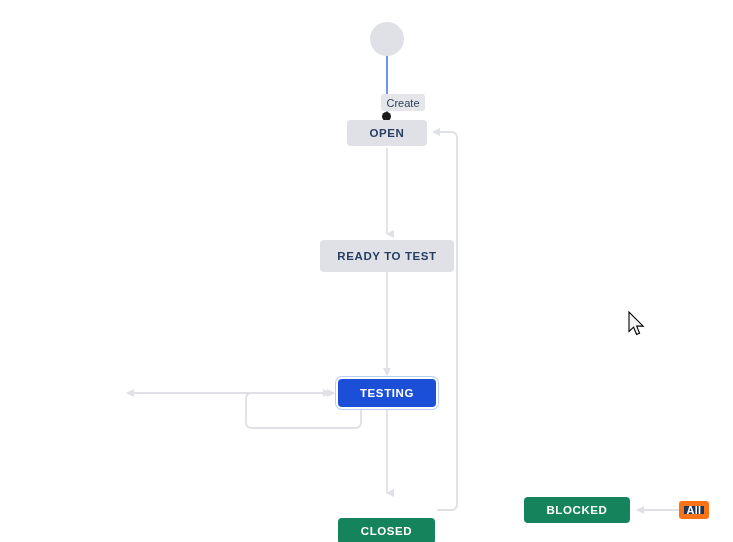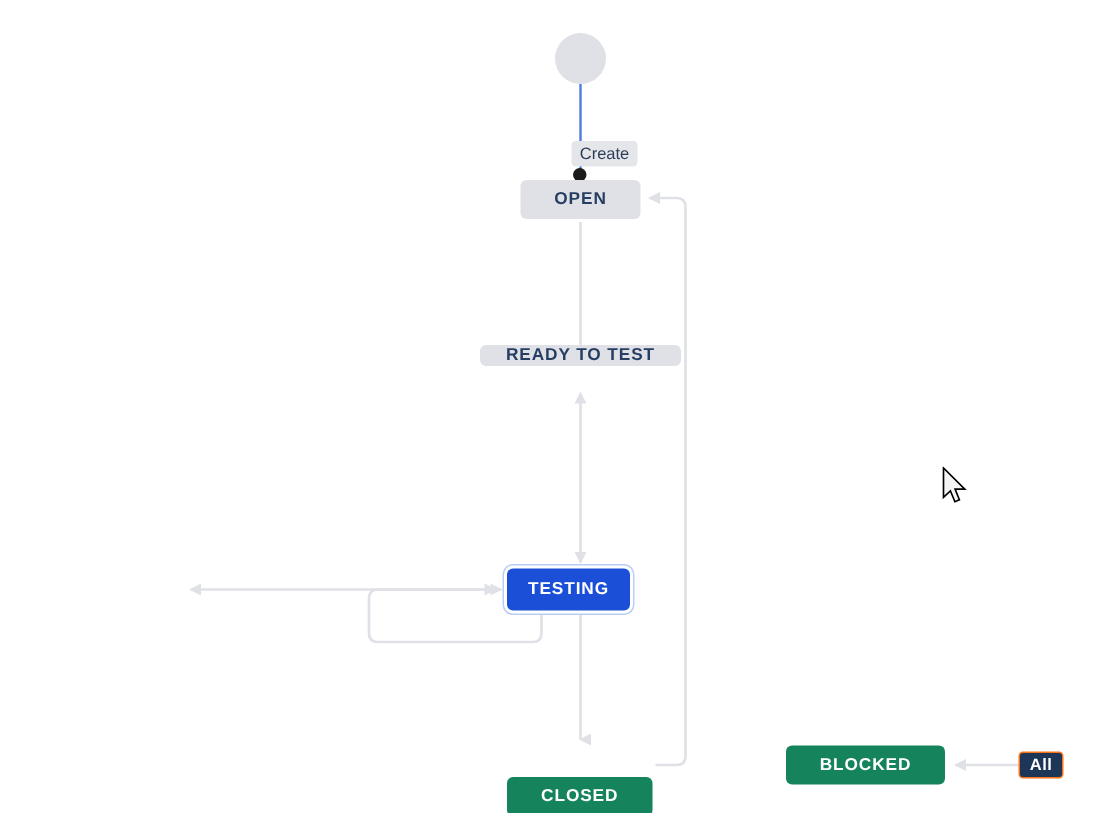--- a/index.html
+++ b/index.html
@@ -76,21 +76,21 @@
     background: #1b1b1b;
   }
   .all-badge {
     position: absolute;
     box-sizing: border-box;
     display: flex;
     align-items: center;
     justify-content: center;
     background: #1d3557;
     color: #ffffff;
-    border: 1px solid #f97316;
+    border: 5px solid #f97316;
     border-radius: 3px;
     font-size: 11px;
     font-weight: bold;
     letter-spacing: 0.3px;
     white-space: nowrap;
   }
   #cursor {
     position: absolute;
     pointer-events: none;
   }
@@ -130,24 +130,24 @@
     <line x1="679" y1="510" x2="637" y2="510" stroke="#dfe1e6" stroke-width="1.8" marker-end="url(#arrow-end)"></line>
   </svg>
 
   <div class="start-circle" style="left:370px; top:22px; width:34px; height:34px;"></div>
 
   <div class="create-chip" style="left:381px; top:94px; width:44px; height:17px;">Create</div>
   <div class="dot-marker" style="left:382px; top:112px;"></div>
 
   <div class="node node-default" style="left:347px; top:120px; width:80px; height:26px;">OPEN</div>
 
-  <div class="node node-default" style="left:320px; top:230px; width:134px; height:14px;">READY TO TEST</div>
+  <div class="node node-default" style="left:320px; top:240px; width:134px; height:32px;">READY TO TEST</div>
 
 
-  <div class="node node-selected" style="left:338px; top:379px; width:82px; height:28px;">TESTING</div>
+  <div class="node node-selected" style="left:338px; top:379px; width:98px; height:28px;">TESTING</div>
 
   <div class="node node-done" style="left:338px; top:518px; width:97px; height:26px;">CLOSED</div>
 
   <div class="node node-done" style="left:524px; top:497px; width:106px; height:26px;">BLOCKED</div>
 
   <div class="all-badge" style="left:679px; top:501px; width:30px; height:18px;">All</div>
 
   <svg id="cursor" width="20" height="28" viewBox="0 0 20 28" style="left:628px; top:311px;">
     <path d="M1,1 L1,20.5 L5.6,16.2 L8.6,23.5 L11.6,22.2 L8.7,15.1 L15.2,15.1 Z" fill="#f4f4f4" stroke="#000000" stroke-width="1.1" stroke-linejoin="miter"></path>
   </svg>

